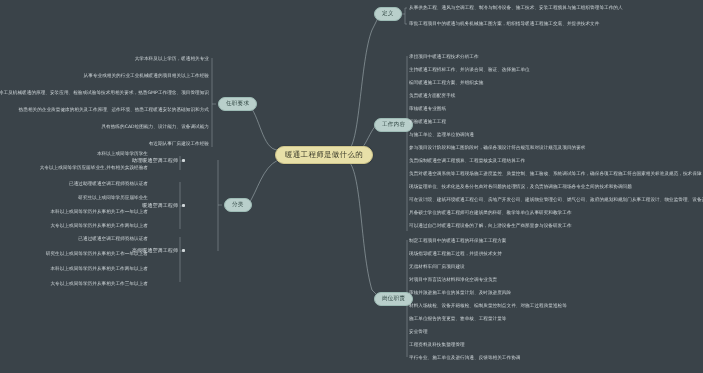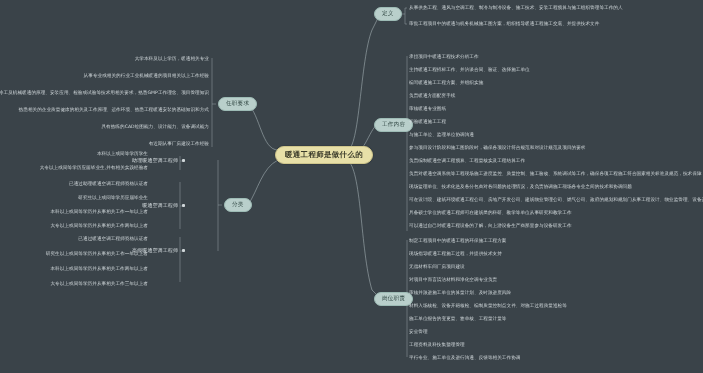--- a/index.html
+++ b/index.html
@@ -109,21 +109,21 @@
 
       <path d="M222,205 L218,205"></path>
       <path d="M218,160 L218,251"></path>
 
       <path d="M185,161 L180,161 L180,156 M180,161 L180,170"></path>
       <path d="M185,206 L180,206 L180,182 M180,206 L180,229"></path>
       <path d="M185,251 L180,251 L180,237 M180,251 L180,282"></path>
     </g>
   </svg>
 
-  <div class="node root" style="left:275px; top:146px;font-weight:bold;">暖通工程师是做什么的</div>
+  <div class="node root" style="left:275px; top:146px;">暖通工程师是做什么的</div>
 
   <div class="node branch" style="left:374px; top:7px;">定义</div>
   <div class="node leaf r" style="left:409px; top:6px;">从事供热工程、通风与空调工程、制冷与制冷设备、施工技术、安装工程预算与施工组织管理等工作的人</div>
   <div class="node leaf r" style="left:409px; top:22px;">审批工程项目中的暖通与机务机械施工图方案，组织指导暖通工程施工交底、并提供技术文件</div>
 
   <div class="node branch" style="left:374px; top:118px;">工作内容</div>
   <div class="node leaf r" style="left:409px; top:55px;">承担项目中暖通工程技术分析工作</div>
   <div class="node leaf r" style="left:409px; top:68px;">主持暖通工程招标工作、并洽谈合同、验证、选择施工单位</div>
   <div class="node leaf r" style="left:409px; top:81px;">编写暖通施工工程方案、并组织实施</div>
   <div class="node leaf r" style="left:409px; top:94px;">负责暖通方面配套手续</div>

